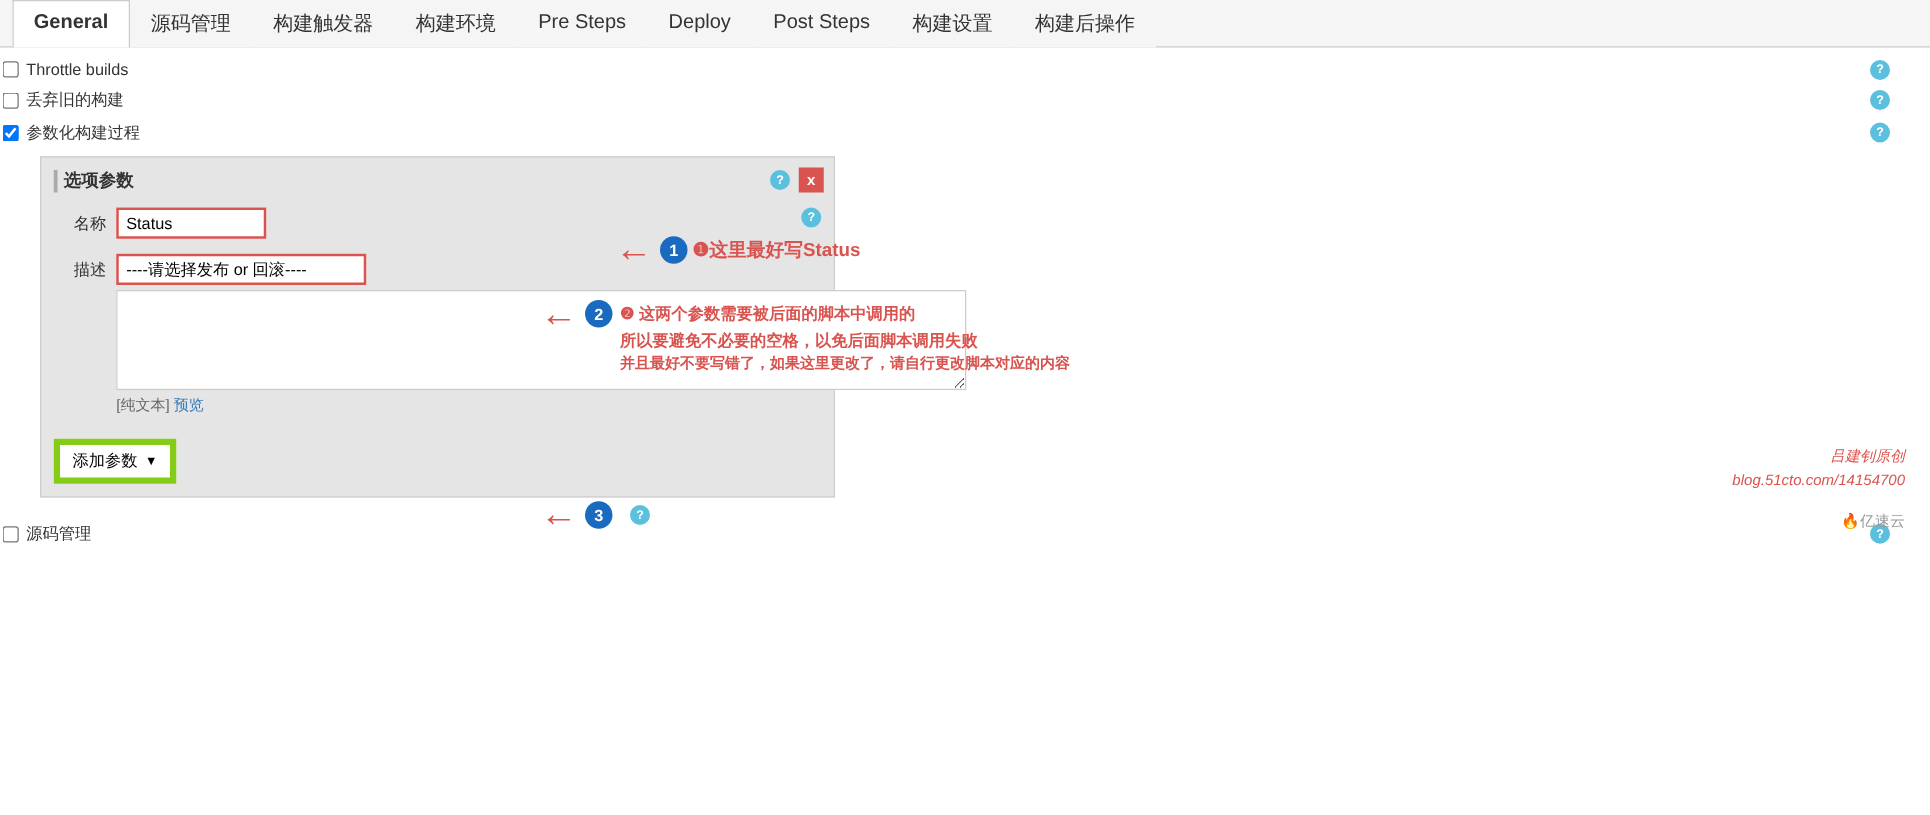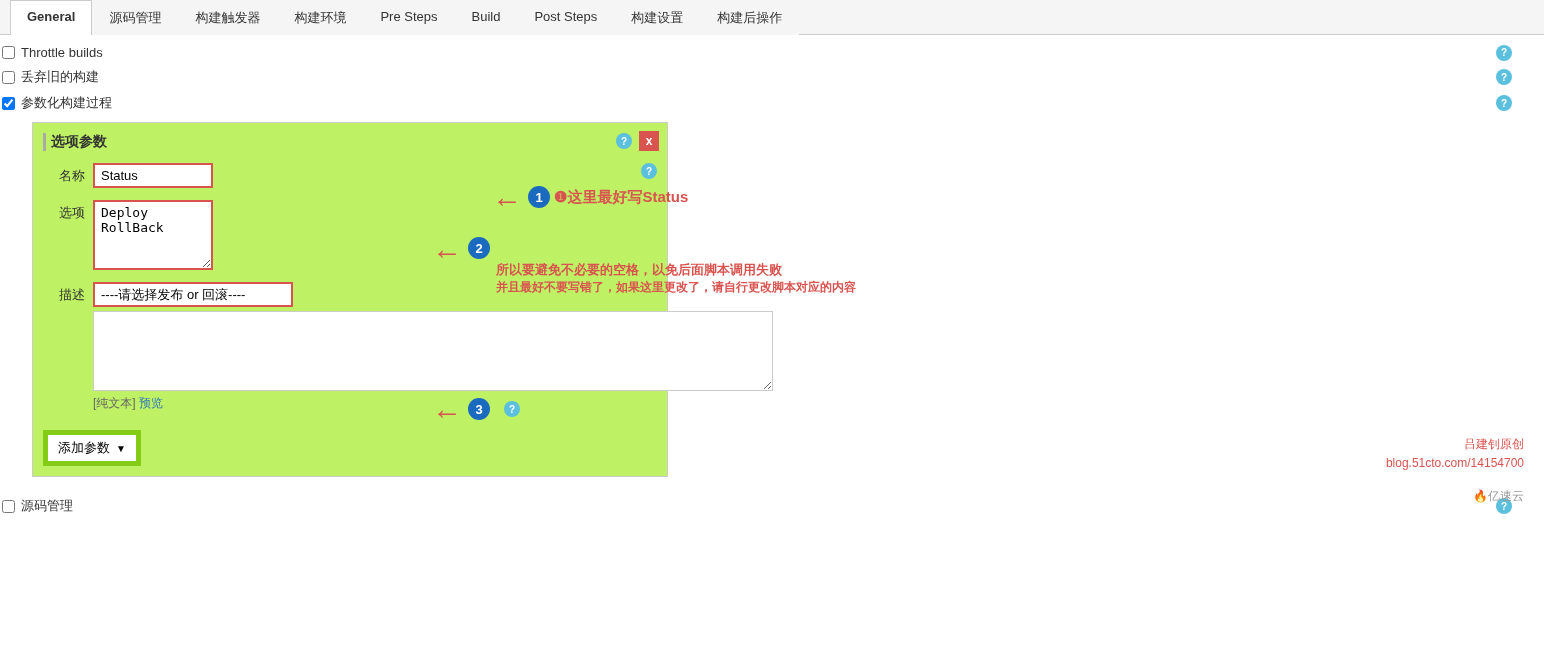--- a/index.html
+++ b/index.html
@@ -18,21 +18,21 @@
     
     .tab-bar {
       display: flex;
       border-bottom: 1px solid #ccc;
       background: #f5f5f5;
       padding-left: 10px;
     }
     .tab-item {
       padding: 8px 16px;
       cursor: pointer;
-      font-size: 13px;
+      font-size: 16px;
       color: #333;
       border: 1px solid transparent;
       border-bottom: none;
       margin-bottom: -1px;
       background: #f5f5f5;
     }
     .tab-item.active {
       background: #fff;
       border-color: #ccc;
       border-bottom-color: #fff;
@@ -64,21 +64,21 @@
       color: #fff;
       font-size: 10px;
       font-weight: bold;
       cursor: pointer;
       position: absolute;
       right: 30px;
     }
     
     .param-panel {
       border: 1px solid #ccc;
-      background: #bef264;
+      background: #e5e5e5;
       margin: 10px 0 10px 30px;
       width: 636px;
       position: relative;
       padding: 10px;
     }
     .param-panel-title {
       font-weight: bold;
       font-size: 14px;
       margin-bottom: 12px;
       padding-left: 5px;
@@ -177,40 +177,41 @@
     }
     
     .watermark {
       position: absolute;
       bottom: 60px;
       right: 20px;
       text-align: right;
       color: #d9534f;
       font-size: 12px;
       line-height: 1.6;
+      font-style: italic;
     }
     
     .close-build-row {
       display: flex;
       align-items: center;
       margin-top: 20px;
     }
   </style>
 </head>
 <body>
 
 <div class="page-wrapper">
 
   <div class="tab-bar">
     <div class="tab-item active">General</div>
     <div class="tab-item">源码管理</div>
     <div class="tab-item">构建触发器</div>
     <div class="tab-item">构建环境</div>
     <div class="tab-item">Pre Steps</div>
-    <div class="tab-item">Build</div>
+    <div class="tab-item">Deploy</div>
     <div class="tab-item">Post Steps</div>
     <div class="tab-item">构建设置</div>
     <div class="tab-item">构建后操作</div>
   </div>
 
   <div class="main-content">
 
     <div class="checkbox-row">
       <input type="checkbox" style="">
       <span>Throttle builds</span>
@@ -236,27 +237,20 @@
         <span class="help-icon" style="position:absolute; right:35px; top:10px;">?</span>
 
         <div class="field-row">
           <span class="field-label">名称</span>
           <div class="field-input">
             <input type="text" class="name-input" value="Status" style="">
           </div>
           <span class="help-icon" style="position:relative; right:auto; margin-left:8px;">?</span>
         </div>
 
-        <div class="field-row">
-          <span class="field-label">选项</span>
-          <div class="field-input">
-            <textarea class="options-textarea" style="">Deploy
-RollBack</textarea>
-          </div>
-        </div>
 
         <div class="field-row">
           <span class="field-label">描述</span>
           <div class="field-input">
             <input type="text" class="desc-input" value="----请选择发布 or 回滚----" placeholder="----请选择发布 or 回滚----" style="">
             <textarea class="desc-textarea" style=""></textarea>
             <div class="preview-links">
               <span>[纯文本]</span>
               <a href="#">预览</a>
             </div>
@@ -277,20 +271,21 @@
           <span style="display:inline-flex; align-items:center; justify-content:center; width:22px; height:22px; border-radius:50%; background:#1a6bbf; color:#fff; font-weight:bold; font-size:13px; margin-right:4px;">1</span>
           <span style="color:#d9534f; font-size:15px; font-weight:bold;">❶这里最好写Status</span>
         </div>
       </div>
 
       <div style="position:absolute; top: 115px; left: 430px; display:flex; align-items:flex-start; pointer-events:none;">
         <span style="color:#d9534f; font-size:30px; margin-right:6px; margin-top:-5px;">←</span>
         <div>
           <div style="display:flex; align-items:center; margin-bottom:2px;">
             <span style="display:inline-flex; align-items:center; justify-content:center; width:22px; height:22px; border-radius:50%; background:#1a6bbf; color:#fff; font-weight:bold; font-size:13px; margin-right:6px;">2</span>
+            <span style="color:#d9534f; font-size:13px; font-weight:bold;">❷  这两个参数需要被后面的脚本中调用的</span>
           </div>
           <div style="color:#d9534f; font-size:13px; font-weight:bold; padding-left:28px;">所以要避免不必要的空格，以免后面脚本调用失败</div>
           <div style="color:#d9534f; font-size:12px; font-weight:bold; padding-left:28px;">并且最好不要写错了，如果这里更改了，请自行更改脚本对应的内容</div>
         </div>
       </div>
 
       <div style="position:absolute; top: 270px; left: 430px; display:flex; align-items:center; pointer-events:none;">
         <span style="color:#d9534f; font-size:30px; margin-right:6px;">←</span>
         <div style="display:flex; align-items:center;">
           <span style="display:inline-flex; align-items:center; justify-content:center; width:22px; height:22px; border-radius:50%; background:#1a6bbf; color:#fff; font-weight:bold; font-size:13px; margin-right:6px;">3</span>

